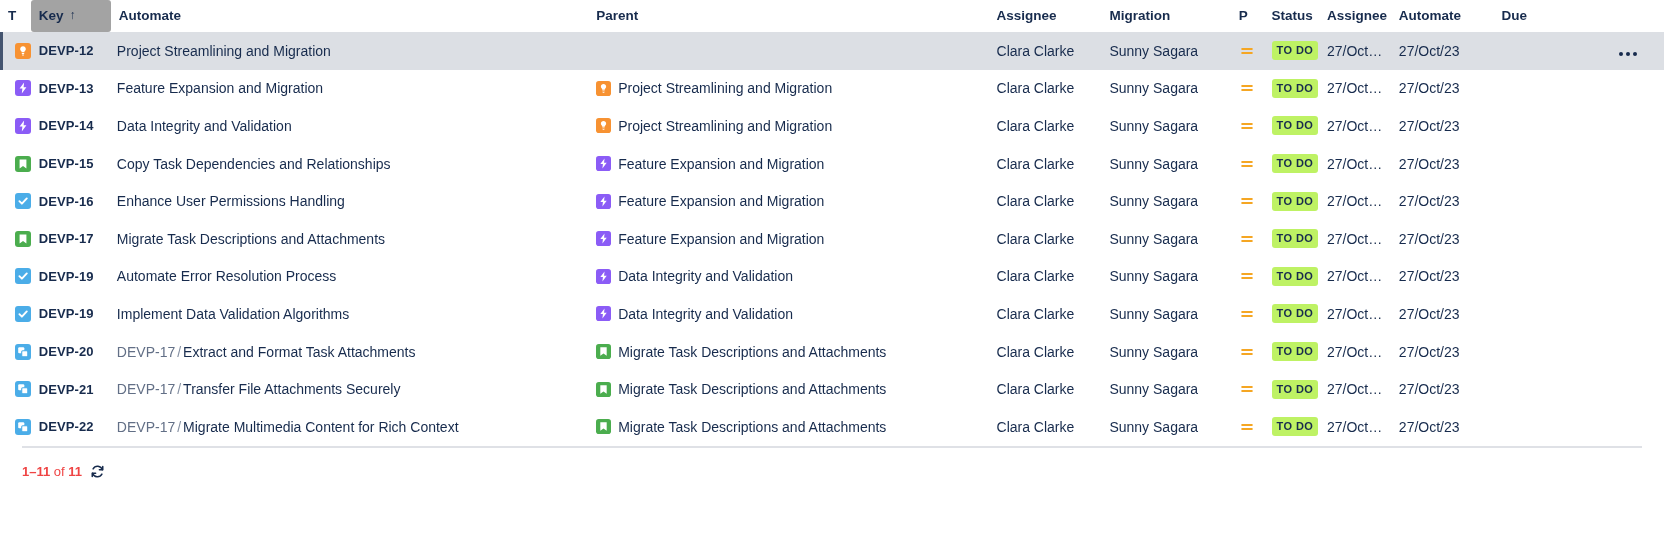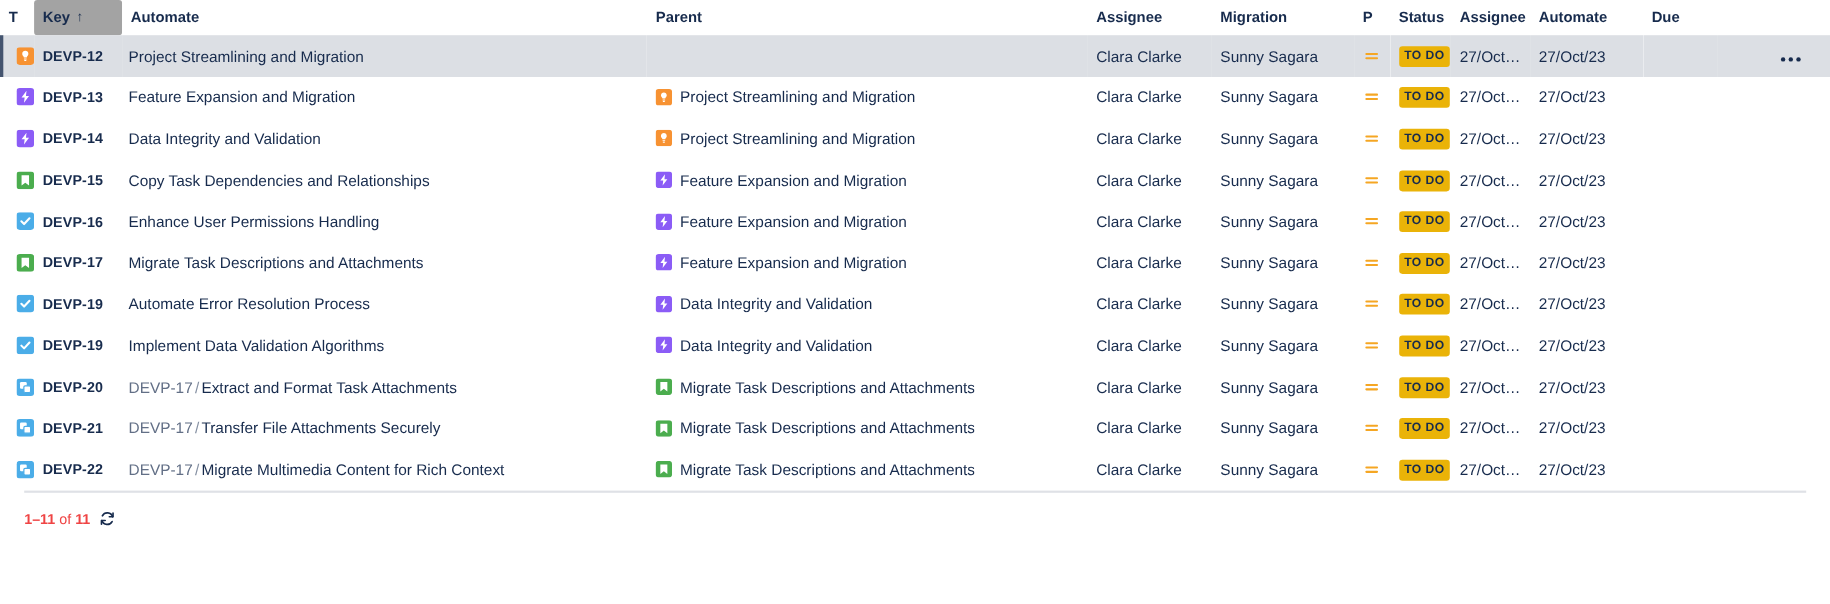--- a/index.html
+++ b/index.html
@@ -133,21 +133,21 @@
   .prio-medium {
     display: inline-block;
     width: 16px;
     height: 16px;
     vertical-align: -3px;
   }
 
   
   .status-badge {
     display: inline-block;
-    background: #eab308;
+    background: #bef264;
     color: #172B4D;
     font-size: 11px;
     font-weight: bold;
     letter-spacing: 0.4px;
     line-height: 16px;
     padding: 1px 5px 2px 5px;
     border-radius: 3px;
     text-transform: uppercase;
     white-space: nowrap;
   }

